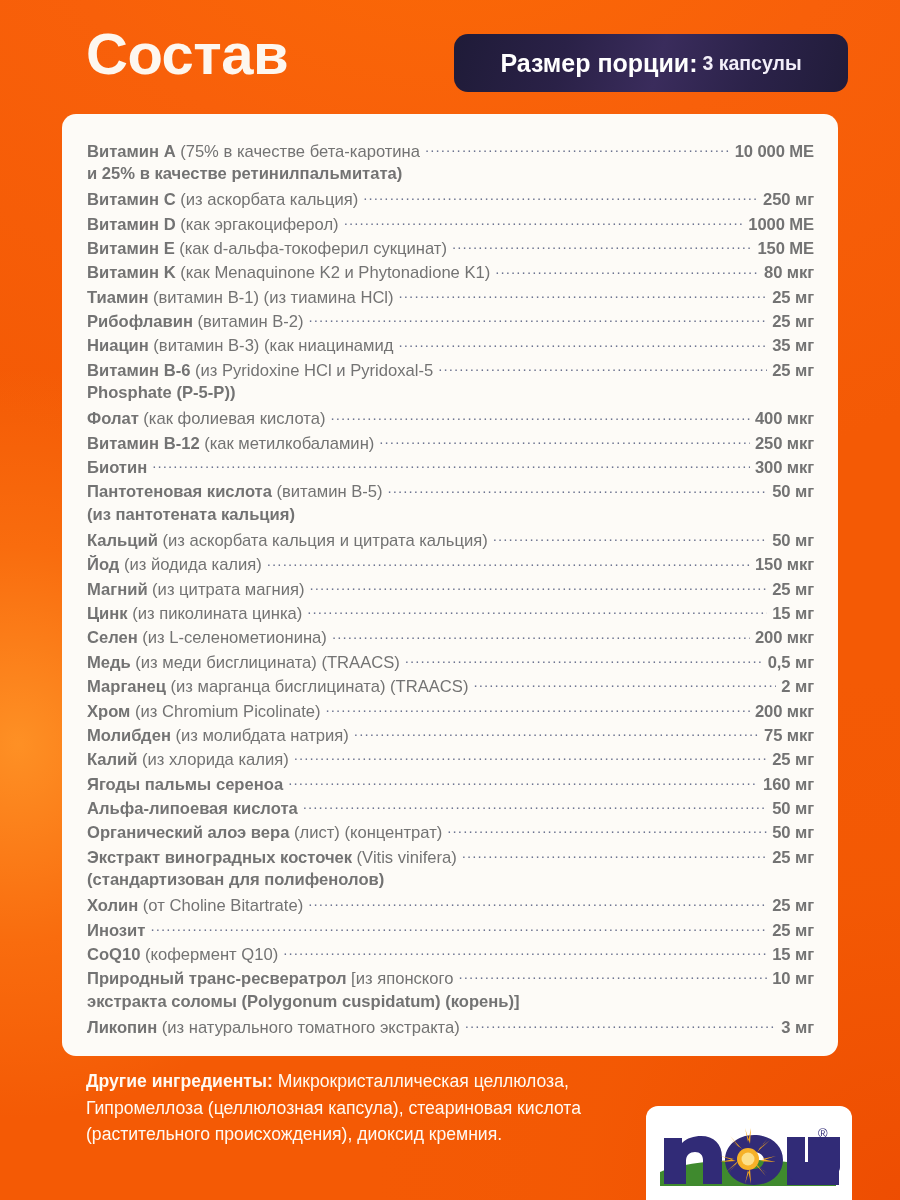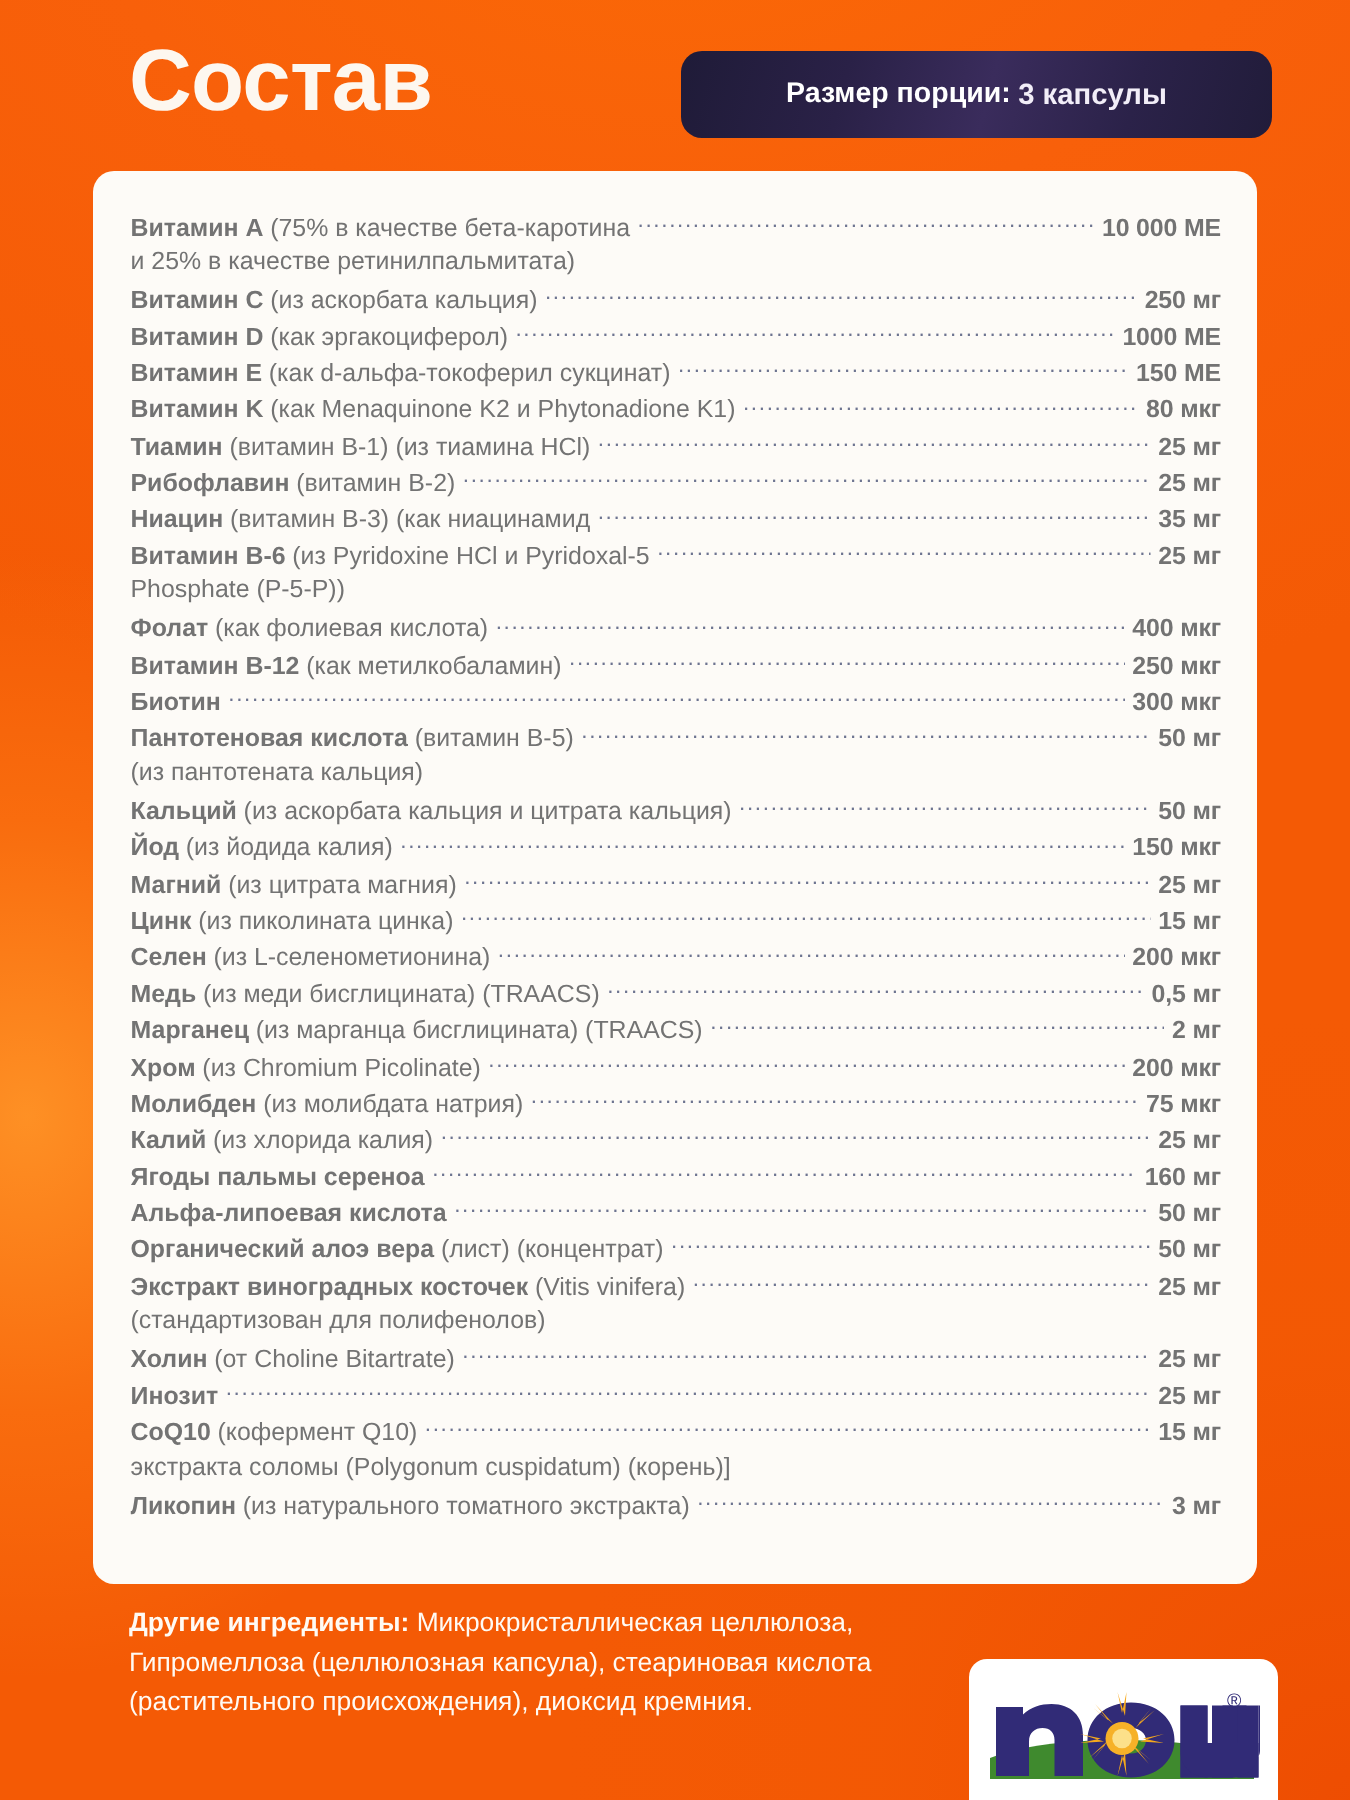--- a/index.html
+++ b/index.html
@@ -51,21 +51,21 @@
     width: 394px;
     height: 58px;
     border-radius: 14px;
     background: linear-gradient(105deg, #1f1b38 0%, #2a2147 28%, #3a2c5c 52%, #2b2249 76%, #211c3a 100%);
     display: flex;
     align-items: center;
     justify-content: center;
     box-sizing: border-box;
   }
   .serving-badge .sv-label {
-    font-size: 19px;
+    font-size: 25px;
     font-weight: 700;
     color: #ffffff;
     white-space: nowrap;
   }
   .serving-badge .sv-value {
     font-size: 19.5px;
     font-weight: 700;
     color: #f2eef8;
     white-space: nowrap;
     margin-left: 5px;
@@ -122,21 +122,21 @@
     overflow: hidden;
     display: block;
     white-space: nowrap;
   }
   .row .amt {
     font-weight: 700;
     flex: 0 0 auto;
     letter-spacing: -0.1px;
   }
   
-  .row.cont .nm { font-weight: 400; }
+  .row.cont .nm { font-weight: 700; }
 
   
   .footer {
     position: absolute;
     left: 86px;
     top: 1068px;
     width: 560px;
     color: #fffaf3;
     font-size: 17.6px;
     line-height: 26.5px;
@@ -352,20 +352,26 @@
         <div class="row">
           <span class="nm">Инозит</span>
           <span class="dots"></span>
           <span class="amt">25 мг</span>
         </div>
         <div class="row">
           <span class="nm">CoQ10</span>
           <span class="ds">(кофермент Q10)</span>
           <span class="dots"></span>
           <span class="amt">15 мг</span>
+        </div>
+        <div class="row">
+          <span class="nm">Природный транс-ресвератрол</span>
+          <span class="ds">[из японского</span>
+          <span class="dots"></span>
+          <span class="amt">10 мг</span>
         </div>
         <div class="row cont">
           <span class="nm">экстракта соломы (Polygonum cuspidatum) (корень)]</span>
         </div>
         <div class="row">
           <span class="nm">Ликопин</span>
           <span class="ds">(из натурального томатного экстракта)</span>
           <span class="dots"></span>
           <span class="amt">3 мг</span>
         </div>

